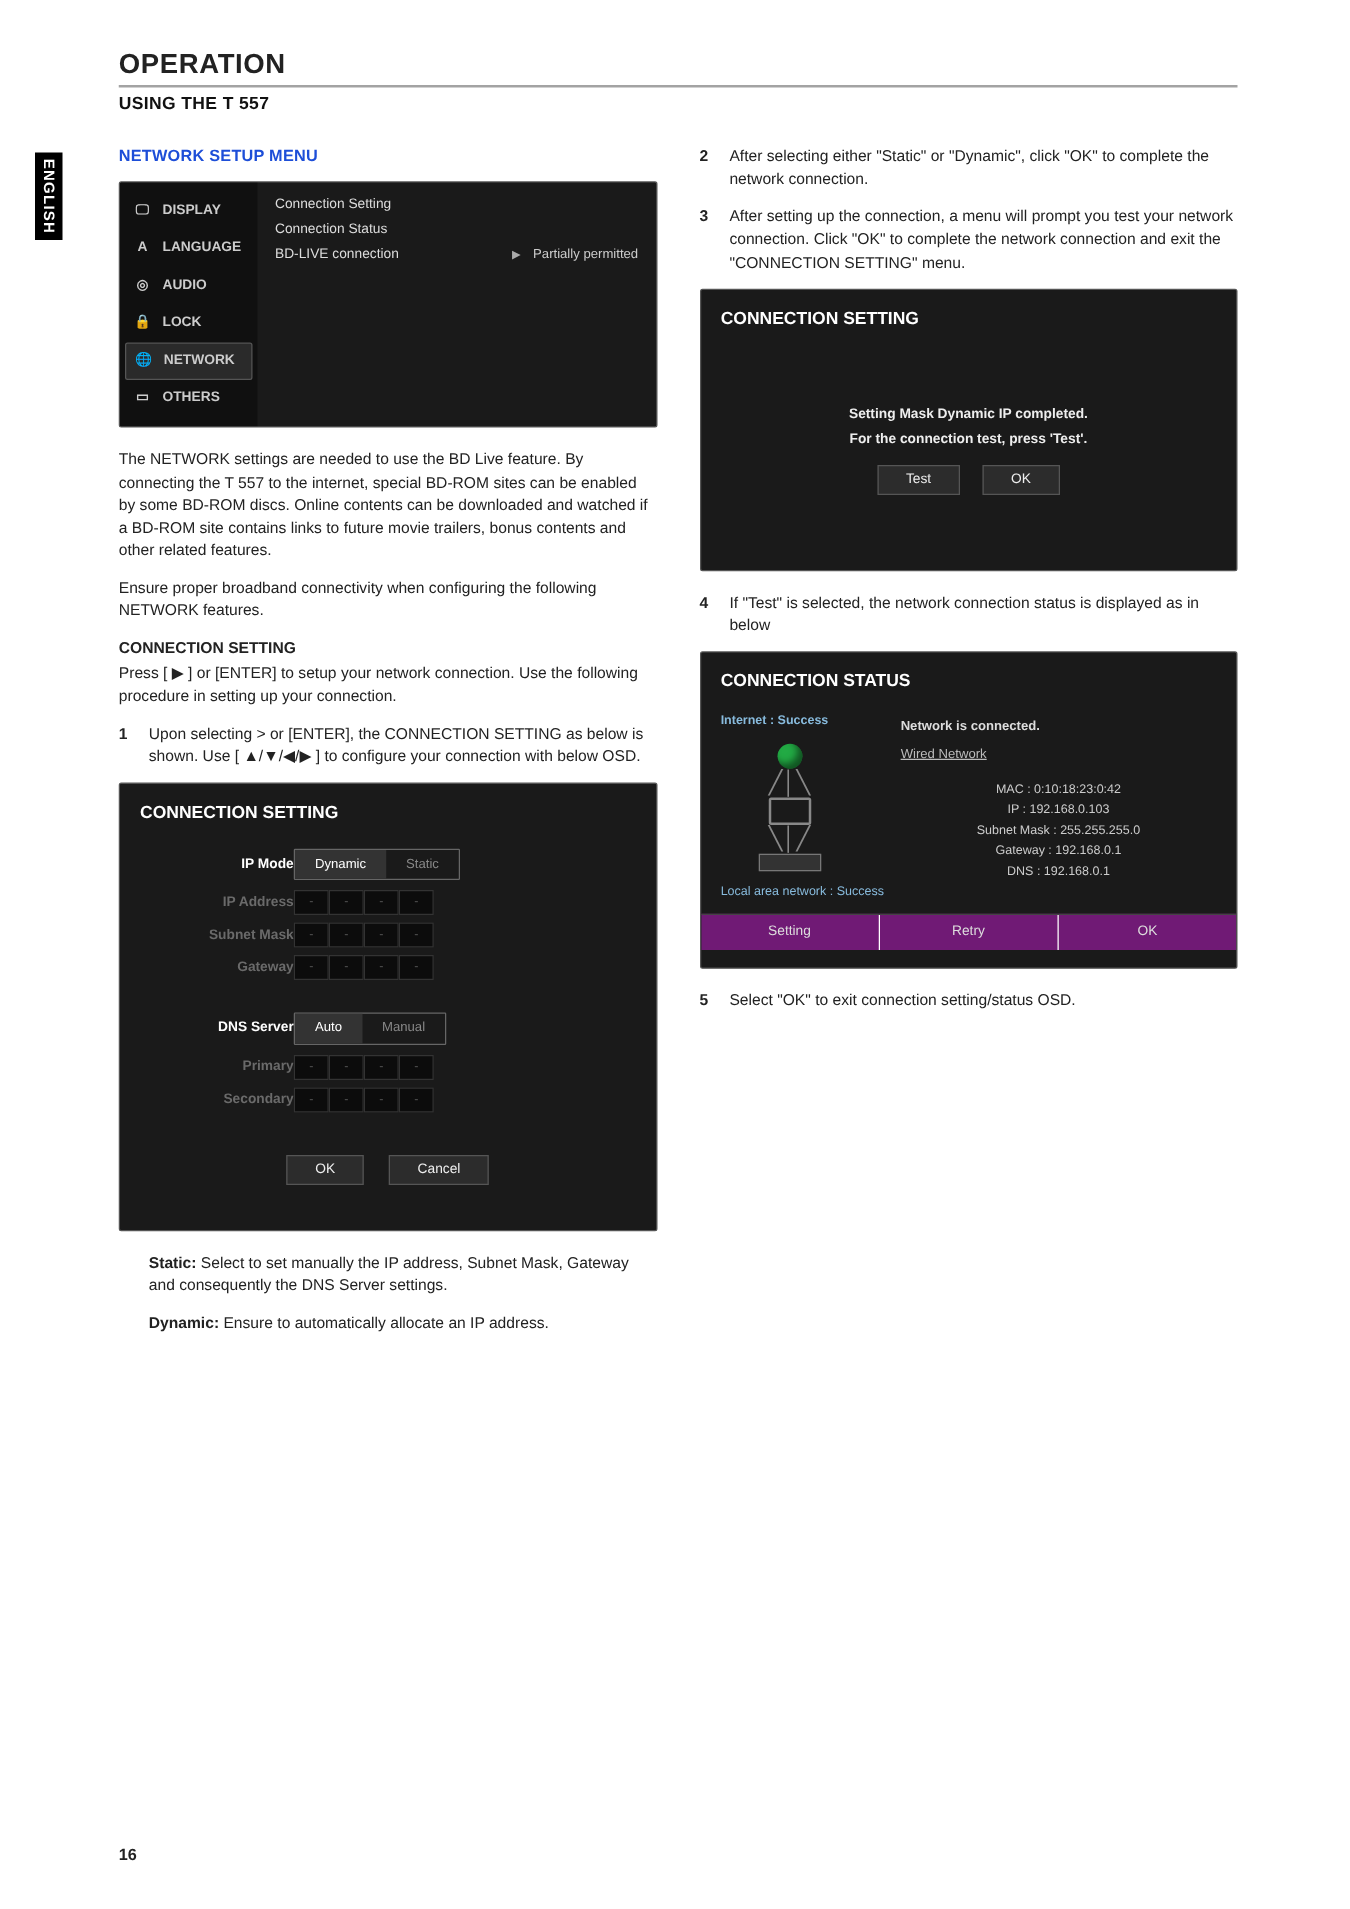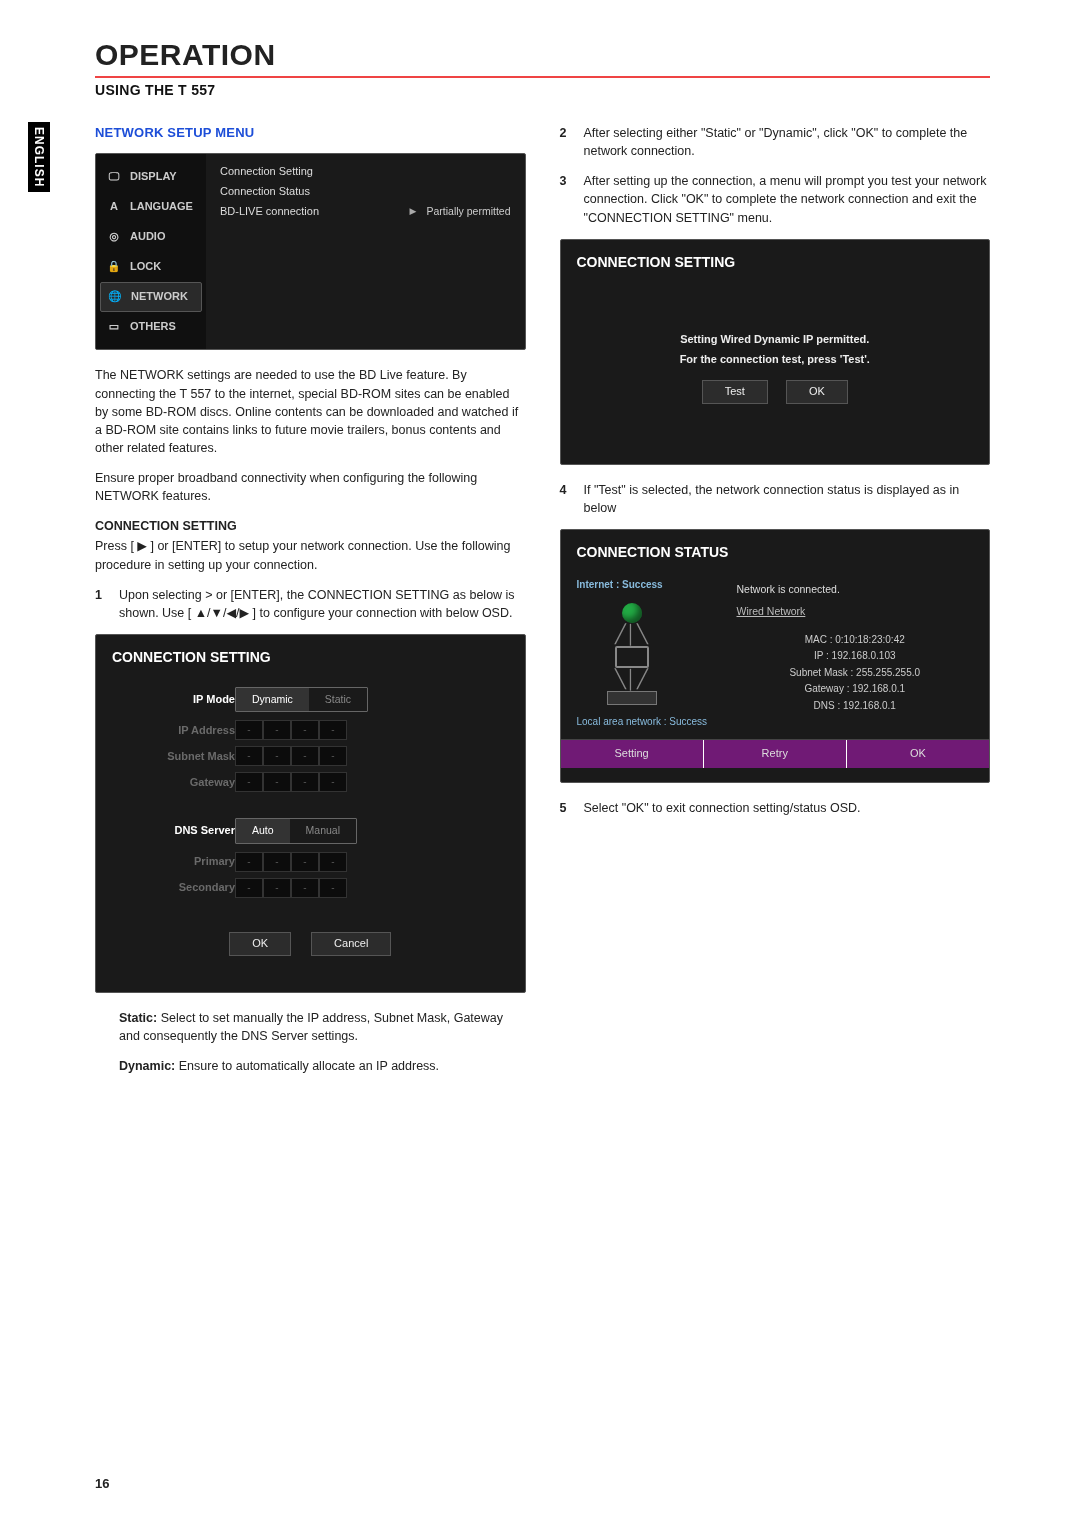--- a/index.html
+++ b/index.html
@@ -26,24 +26,24 @@
     align-items: center;
     justify-content: center;
     writing-mode: vertical-rl;
     text-orientation: mixed;
     letter-spacing: 1px;
   }
   .page {
     margin-left: 55px;
   }
   h1.op {
-    font-size: 30px;
+    font-size: 22px;
     font-weight: 800;
     letter-spacing: 0.5px;
-    border-bottom: 2px solid #ef4444;
+    border-bottom: 2px solid #a3a3a3;
     padding-bottom: 4px;
     margin-bottom: 4px;
   }
   h2.sub {
     font-size: 14px;
     font-weight: 700;
     color: #111;
     letter-spacing: 0.3px;
     margin-bottom: 26px;
   }
@@ -98,32 +98,32 @@
   .osd-conn .ipbox span { width:28px; height:20px; background:#0c0c0c; border:1px solid #333; color:#555; text-align:center; font-size:10px; line-height:18px; }
   .osd-conn .btns { display:flex; gap:20px; justify-content:center; margin-top:8px; }
   .obtn { background:#2c2c2c; border:1px solid #555; color:#eee; font-size:11px; padding:3px 22px; }
 
   .osd-prompt { padding: 50px 20px 60px; position:relative; }
   .osd-prompt .msgbox { width: 250px; margin: 0 auto; text-align:center; font-size:11px; }
   .osd-prompt .msgbox p { margin-bottom:4px; font-weight:600; color:#eee; }
   .osd-prompt .btns { display:flex; gap:18px; justify-content:center; margin-top:12px; }
 
   .osd-status { padding: 0 0 14px; position:relative; }
-  .osd-status .diagram { display:flex; align-items:flex-start; padding: 6px 16px 10px; gap:20px;}
+  .osd-status .diagram { display:flex; align-items:flex-start; padding: 6px 16px 10px; gap:4px;}
   .osd-status .diag-left { width: 140px; font-size:10px;}
   .osd-status .diag-left .lbl1 { color:#8bd; font-weight:600; margin-bottom:6px;}
   .osd-status .diag-drawing { width:110px; height:110px; display:flex; flex-direction:column; align-items:center; justify-content:space-between; padding:4px 0;}
   .osd-status .globe { width:20px; height:20px; border-radius:50%; background:#2a4; box-shadow: inset -4px -4px 6px rgba(0,0,0,.5);}
   .osd-status .lines { font-size:18px; color:#888; line-height:0.8;}
   .osd-status .pc { width:34px; height:22px; border:2px solid #888; border-radius:2px;}
   .osd-status .router { width:50px; height:14px; background:#333; border:1px solid #777;}
   .osd-status .lbl2 { color:#8bd; font-size:10px; margin-top:6px;}
   .osd-status .diag-right { flex:1; font-size:10.5px; padding-top:4px;}
   .osd-status .diag-right p { margin-bottom:3px; color:#ddd;}
-  .osd-status .diag-right .hd { font-weight:400; margin-bottom:6px;}
+  .osd-status .diag-right .hd { font-weight:700; margin-bottom:6px;}
   .osd-status .diag-right .sub { text-decoration:underline; color:#bbb; margin-bottom:14px;}
   .osd-status .diag-right .kv { text-align:center; font-size:10px; color:#ccc; margin-bottom:2px;}
   .osd-status .footer-btns { background:#701a75; display:flex; gap:0; border-top:1px solid #444;}
   .osd-status .footer-btns span { flex:1; text-align:center; padding:6px 0; font-size:11px; color:#ddd; border-left:1px solid #ffffff;}
   .osd-status .footer-btns span:first-child { border-left:none;}
 
   .pagenum { position:absolute; bottom:36px; left:95px; font-size:13px; font-weight:700;}
 </style>
 </head>
 <body>
@@ -278,21 +278,21 @@
       </div>
       <div class="numrow">
         <div class="n">3</div>
         <div class="t">After setting up the connection, a menu will prompt you test your network connection.  Click "OK" to complete the network connection and exit the "CONNECTION SETTING" menu.</div>
       </div>
 
       <div class="osd">
         <div class="osd-title">CONNECTION SETTING</div>
         <div class="osd-prompt">
           <div class="msgbox">
-            <p>Setting Wired Dynamic IP permitted.</p>
+            <p>Setting Mask Dynamic IP completed.</p>
             <p>For the connection test, press 'Test'.</p>
             <div class="btns">
               <div class="obtn">Test</div>
               <div class="obtn">OK</div>
             </div>
           </div>
         </div>
       </div>
 
       <div class="numrow">

